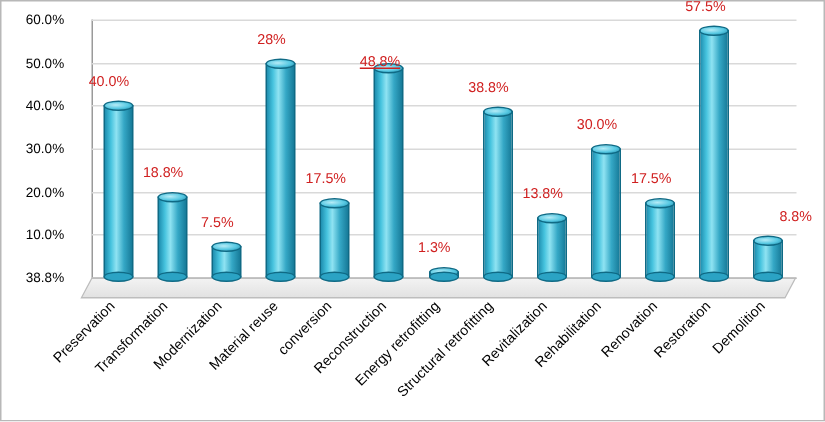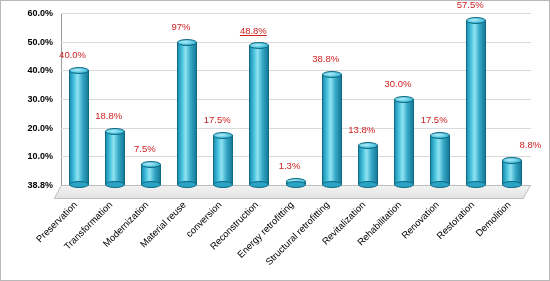--- a/index.html
+++ b/index.html
@@ -35,25 +35,24 @@
     left:0; top:0; bottom:0;
     width:0;
     border-left:1px solid #9a9a9a;
   }
 
   
   .ytick{
     position:absolute;
     right:534px;
     width:46px;
-    text-align:right;
+    text-align:center;
     font-size:9px;
     color:#000;
     transform:translateY(-5px);
-    font-weight:bold;
   }
 
   
   .floor{
     position:absolute;
     left:60px; top:184px;
     width:470px; height:14px;
     background:linear-gradient(to bottom,#f2f2f2,#e2e2e2);
     border:1px solid #bdbdbd;
     transform:skewX(-28deg);
@@ -177,35 +176,35 @@
           <div class="bar-cap"></div>
           <div class="bar-bottom"></div>
         </div>
         <div class="bar-label" style="bottom: 31.5px; color: rgb(208, 32, 32);">7.5%</div>
       </div>
       <div class="bar-slot" style="left: 110.038px;">
         <div class="bar" title="Material reuse: 50%" style="height: 143.333px; left: 6px;">
           <div class="bar-cap"></div>
           <div class="bar-bottom"></div>
         </div>
-        <div class="bar-label" style="bottom: 153.333px; color: rgb(208, 32, 32);">97%</div>
+        <div class="bar-label" style="bottom: 153.333px; color: rgb(208, 32, 32);">28%</div>
       </div>
       <div class="bar-slot" style="left: 146.192px;">
         <div class="bar" title="conversion: 17.5%" style="height: 50.1667px; left: 6px;">
           <div class="bar-cap"></div>
           <div class="bar-bottom"></div>
         </div>
         <div class="bar-label" style="bottom: 60.1667px; color: rgb(208, 32, 32);">17.5%</div>
       </div>
       <div class="bar-slot" style="left: 182.346px;">
         <div class="bar" title="Reconstruction: 48.8%" style="height: 139.893px; left: 6px;">
           <div class="bar-cap"></div>
           <div class="bar-bottom"></div>
         </div>
-        <div class="bar-label" style="bottom: 149px; color: rgb(208, 32, 32); text-decoration: underline;">48.8%</div>
+        <div class="bar-label" style="bottom: 138px; color: rgb(208, 32, 32); text-decoration: underline;">48.8%</div>
       </div>
       <div class="bar-slot" style="left: 218.5px;">
         <div class="bar" title="Energy retrofitting: 1.3%" style="height: 3.72667px; left: 6px;">
           <div class="bar-cap"></div>
           <div class="bar-bottom"></div>
         </div>
         <div class="bar-label" style="bottom: 13.7267px; color: rgb(208, 32, 32); margin-top: 12px;">1.3%</div>
       </div>
       <div class="bar-slot" style="left: 254.654px;">
         <div class="bar" title="Structural retrofitting: 38.8%" style="height: 111.227px; left: 6px;">

